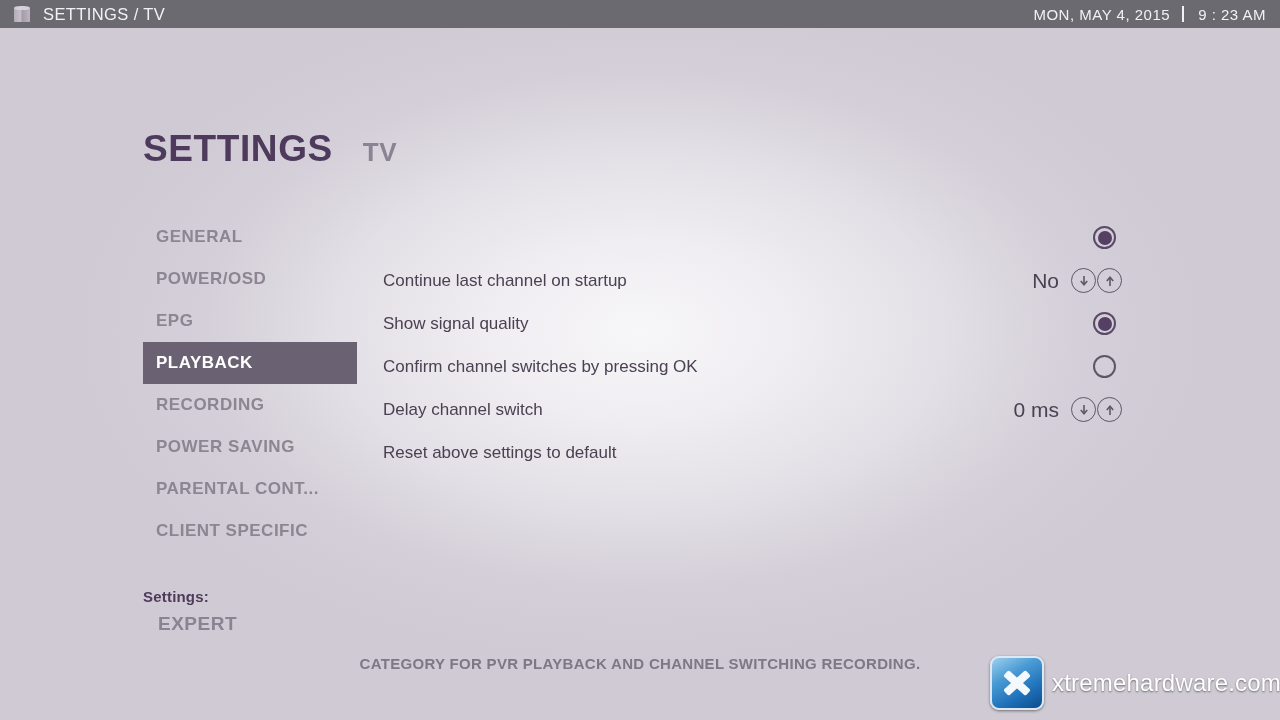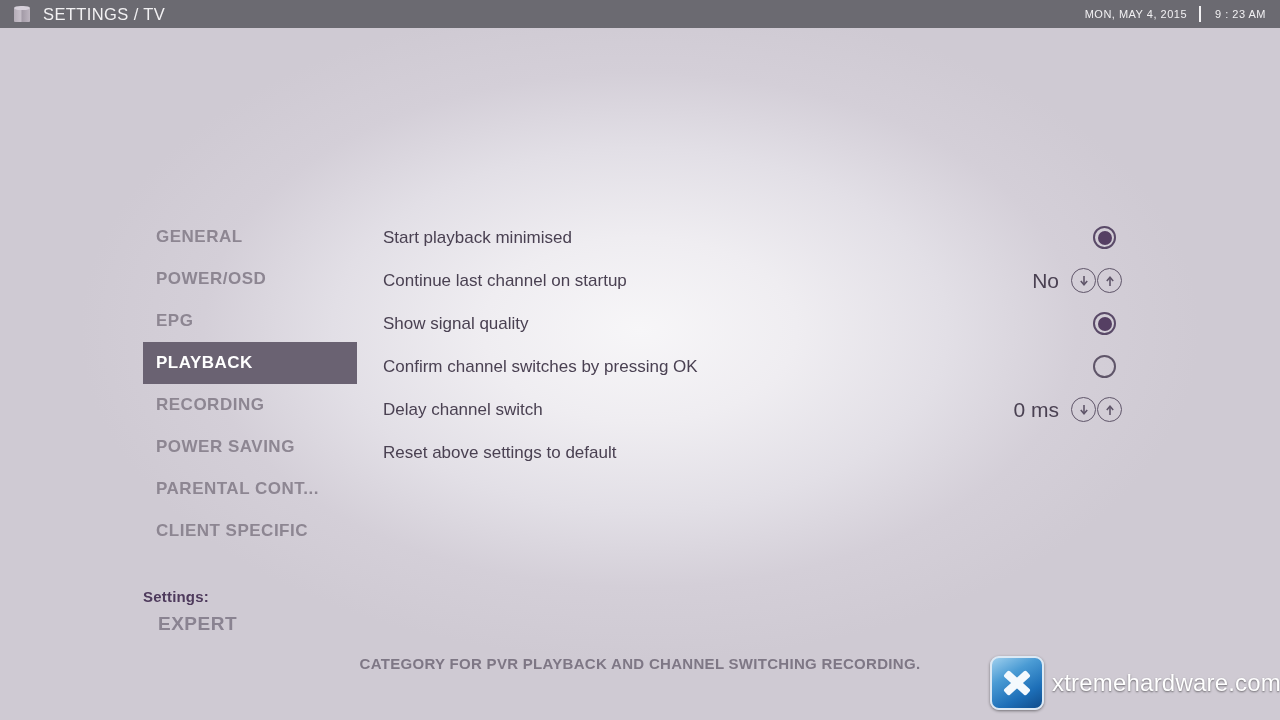--- a/index.html
+++ b/index.html
@@ -66,21 +66,21 @@
     white-space: nowrap;
   }
   #clockgroup {
     position: absolute;
     right: 14px;
     top: 0;
     height: 28px;
     display: flex;
     align-items: center;
     color: #f2f1f3;
-    font-size: 11px;
+    font-size: 15px;
     letter-spacing: 0.5px;
     white-space: nowrap;
   }
   #clockgroup .datepart { }
   #clockgroup .sep {
     display: inline-block;
     width: 2px;
     height: 16px;
     background: #f2f1f3;
     margin: 0 14px 0 12px;
@@ -288,20 +288,24 @@
       <div class="cube-top"></div>
     </div>
     <div id="breadcrumb">SETTINGS / TV</div>
     <div id="clockgroup">
       <span class="datepart">MON, MAY 4, 2015</span>
       <span class="sep"></span>
       <span class="timepart">9 : 23 AM</span>
     </div>
   </div>
 
+  <div id="heading">
+    <span class="big">SETTINGS</span>
+    <span class="sub">TV</span>
+  </div>
 
   <div id="sidebar">
     <div class="cat">
       <span>GENERAL</span>
     </div>
     <div class="cat">
       <span>POWER/OSD</span>
     </div>
     <div class="cat">
       <span>EPG</span>
@@ -319,21 +323,20 @@
       <span>PARENTAL CONT...</span>
     </div>
     <div class="cat">
       <span>CLIENT SPECIFIC</span>
     </div>
   </div>
 
   <div id="rows">
 
     <div class="row">
-      <span class="label">Start playback minimised</span>
       <span class="ctrl">
         <span class="radio">
           <span class="dot"></span>
         </span>
       </span>
     </div>
 
     <div class="row">
       <span class="label">Continue last channel on startup</span>
       <span class="ctrl">

